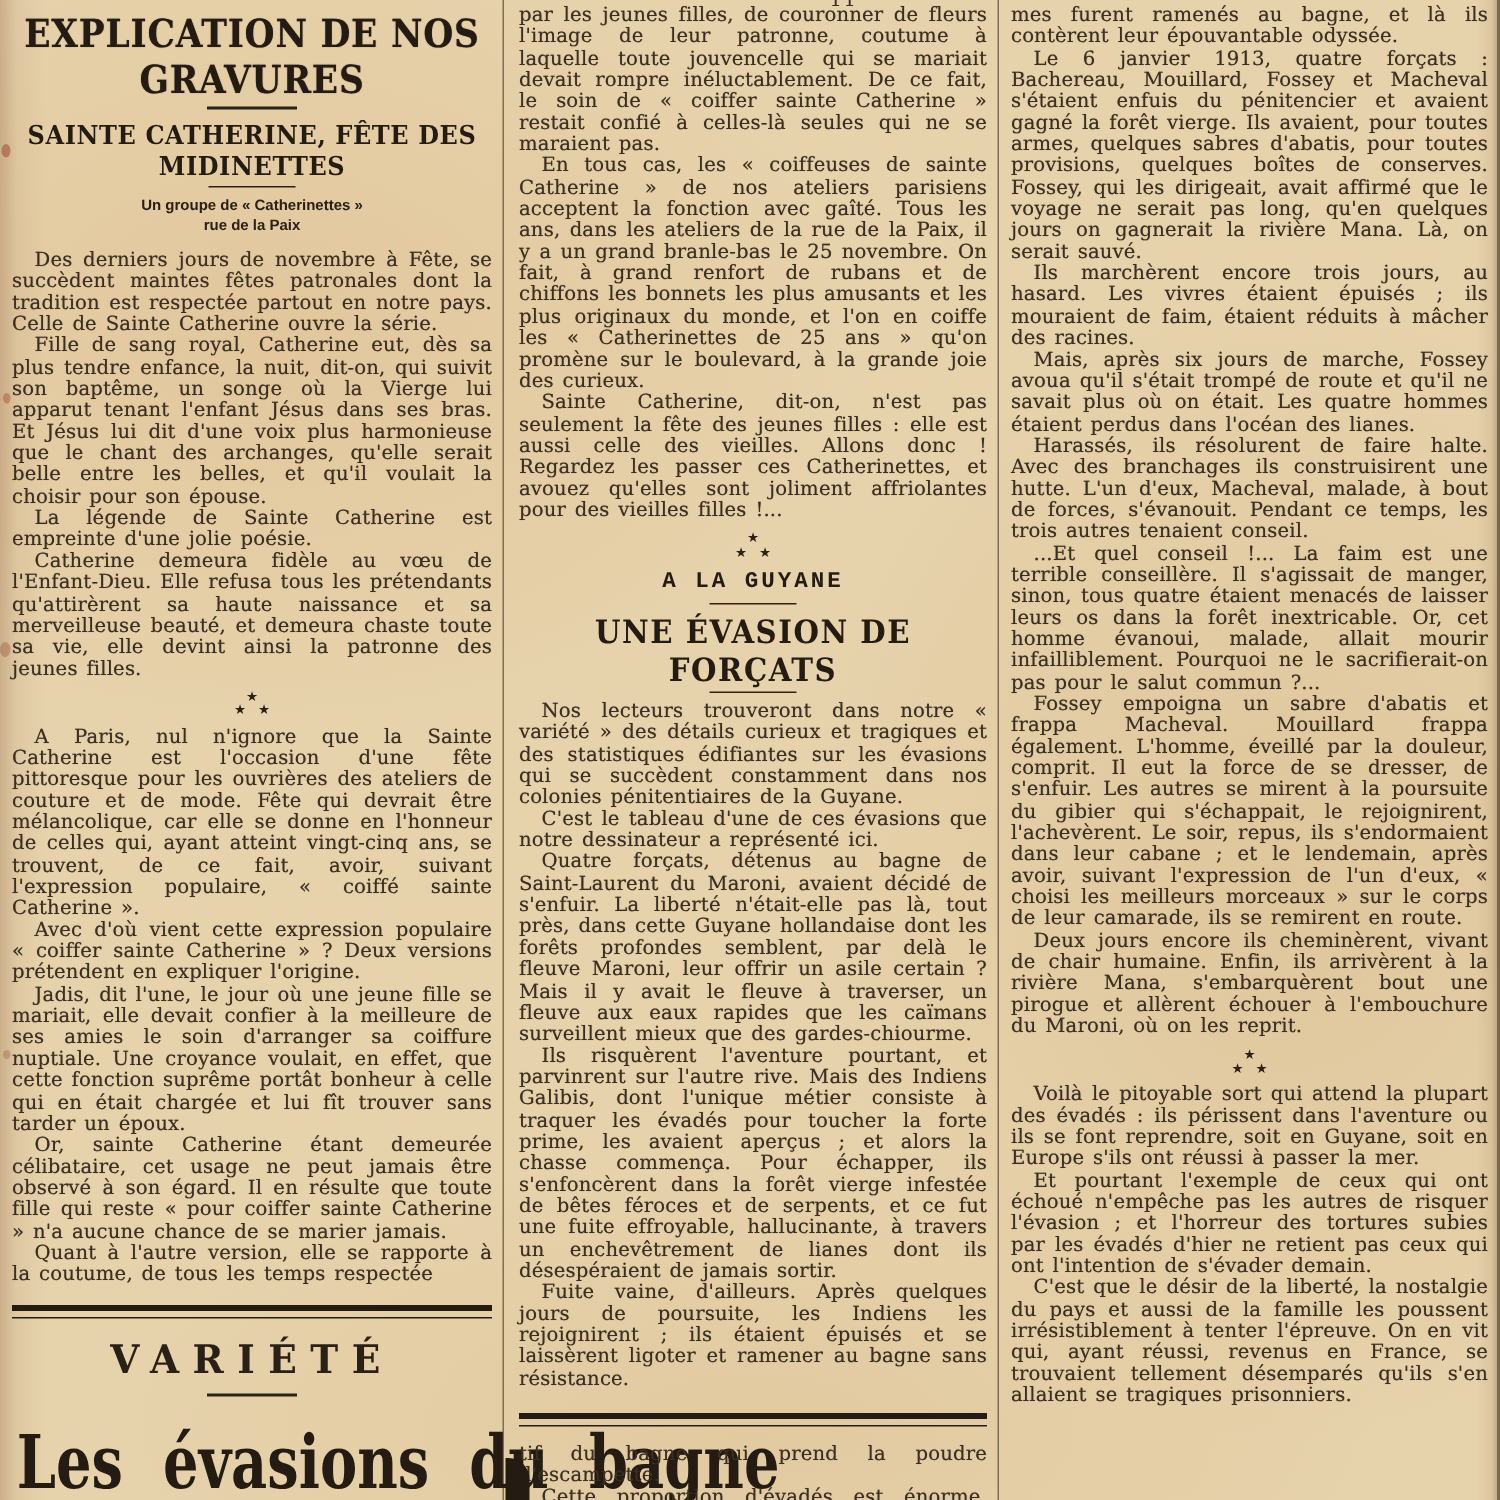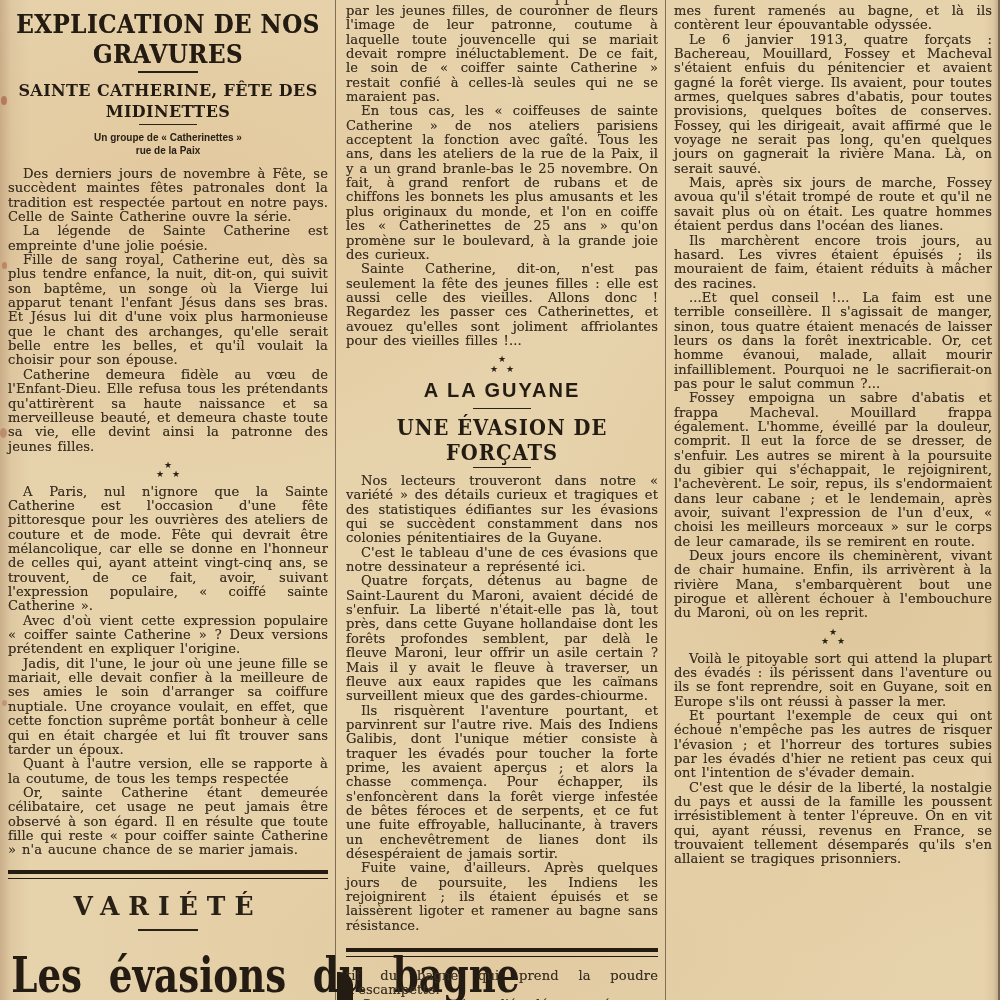--- a/index.html
+++ b/index.html
@@ -70,22 +70,22 @@
     margin: 4px 0 10px;
     font-family: "Liberation Sans", sans-serif;
     font-size: 10px;
     font-weight: bold;
     text-align: center;
     line-height: 1.3;
     color: #2a2116;
   }
   .h-guyane {
     margin: 6px 0 0;
-    font-family: Liberation Sans, sans-serif;
-    font-size: 20px;
+    font-family: Liberation Mono, monospace;
+    font-size: 15px;
     font-weight: bold;
     text-align: center;
     letter-spacing: 2px;
     color: #241c12;
   }
   .h-evasion {
     margin: 4px 0 0;
     font-size: 19.5px;
     font-weight: bold;
     text-align: center;
@@ -166,37 +166,37 @@
     <h1 class="h-explication">EXPLICATION DE NOS GRAVURES</h1>
     <hr class="rule-sm">
     <h2 class="h-sainte">SAINTE CATHERINE, FÊTE DES MIDINETTES</h2>
     <hr class="rule-xs">
     <div class="h-groupe">
       <div>Un groupe de « Catherinettes »</div>
       <div>rue de la Paix</div>
     </div>
 
     <p class="body-text">Des derniers jours de novembre à Fête, se succèdent maintes fêtes patronales dont la tradition est respectée partout en notre pays. Celle de Sainte Catherine ouvre la série.</p>
+    <p class="body-text">Fille de sang royal, Catherine eut, dès sa plus tendre enfance, la nuit, dit-on, qui suivit son baptême, un songe où la Vierge lui apparut tenant l'enfant Jésus dans ses bras. Et Jésus lui dit d'une voix plus harmonieuse que le chant des archanges, qu'elle serait belle entre les belles, et qu'il voulait la choisir pour son épouse.</p>
     <p class="body-text">La légende de Sainte Catherine est empreinte d'une jolie poésie.</p>
-    <p class="body-text">Fille de sang royal, Catherine eut, dès sa plus tendre enfance, la nuit, dit-on, qui suivit son baptême, un songe où la Vierge lui apparut tenant l'enfant Jésus dans ses bras. Et Jésus lui dit d'une voix plus harmonieuse que le chant des archanges, qu'elle serait belle entre les belles, et qu'il voulait la choisir pour son épouse.</p>
     <p class="body-text">Catherine demeura fidèle au vœu de l'Enfant-Dieu. Elle refusa tous les prétendants qu'attirèrent sa haute naissance et sa merveilleuse beauté, et demeura chaste toute sa vie, elle devint ainsi la patronne des jeunes filles.</p>
 
     <div class="asterism">
       <span>★</span>
       <span class="star-row">
           <span>★</span>
           <span>★</span>
         </span>
     </div>
 
     <p class="body-text">A Paris, nul n'ignore que la Sainte Catherine est l'occasion d'une fête pittoresque pour les ouvrières des ateliers de couture et de mode. Fête qui devrait être mélancolique, car elle se donne en l'honneur de celles qui, ayant atteint vingt-cinq ans, se trouvent, de ce fait, avoir, suivant l'expression populaire, « coiffé sainte Catherine ».</p>
     <p class="body-text">Avec d'où vient cette expression populaire « coiffer sainte Catherine » ? Deux versions prétendent en expliquer l'origine.</p>
     <p class="body-text">Jadis, dit l'une, le jour où une jeune fille se mariait, elle devait confier à la meilleure de ses amies le soin d'arranger sa coiffure nuptiale. Une croyance voulait, en effet, que cette fonction suprême portât bonheur à celle qui en était chargée et lui fît trouver sans tarder un époux.</p>
+    <p class="body-text">Or, sainte Catherine étant demeurée célibataire, cet usage ne peut jamais être observé à son égard. Il en résulte que toute fille qui reste « pour coiffer sainte Catherine » n'a aucune chance de se marier jamais.</p>
     <p class="body-text">Quant à l'autre version, elle se rapporte à la coutume, de tous les temps respectée</p>
-    <p class="body-text">Or, sainte Catherine étant demeurée célibataire, cet usage ne peut jamais être observé à son égard. Il en résulte que toute fille qui reste « pour coiffer sainte Catherine » n'a aucune chance de se marier jamais.</p>
 
     <div class="thick-rule"></div>
 
     <div class="variete">VARIÉTÉ</div>
     <hr class="rule-sm">
     <div class="bagne-headline">Les évasions du bagne</div>
   </div>
 
   <div class="col col-mid">
     <div class="spacer-sm"></div>
@@ -228,22 +228,23 @@
     <p class="body-text noindent">tif du bagne qui prend la poudre d'escampette.</p>
     <p class="body-text">Cette proportion d'évadés est énorme. Elle démontre combien la surveillance est insuffisante. Et que serait-ce, si les condi-</p>
   </div>
 
   <div class="illu-fragment"></div>
 
   <div class="col col-right">
     <div class="spacer-sm"></div>
     <p class="body-text noindent">mes furent ramenés au bagne, et là ils contèrent leur épouvantable odyssée.</p>
     <p class="body-text">Le 6 janvier 1913, quatre forçats : Bachereau, Mouillard, Fossey et Macheval s'étaient enfuis du pénitencier et avaient gagné la forêt vierge. Ils avaient, pour toutes armes, quelques sabres d'abatis, pour toutes provisions, quelques boîtes de conserves. Fossey, qui les dirigeait, avait affirmé que le voyage ne serait pas long, qu'en quelques jours on gagnerait la rivière Mana. Là, on serait sauvé.</p>
+    <p class="body-text">Ils marchèrent encore trois jours, au hasard. Les vivres étaient épuisés ; ils mouraient de faim, étaient réduits à mâcher des racines.</p>
     <p class="body-text">Mais, après six jours de marche, Fossey avoua qu'il s'était trompé de route et qu'il ne savait plus où on était. Les quatre hommes étaient perdus dans l'océan des lianes.</p>
-    <p class="body-text">Ils marchèrent encore trois jours, au hasard. Les vivres étaient épuisés ; ils mouraient de faim, étaient réduits à mâcher des racines.</p>
+    <p class="body-text">Harassés, ils résolurent de faire halte. Avec des branchages ils construisirent une hutte. L'un d'eux, Macheval, malade, à bout de forces, s'évanouit. Pendant ce temps, les trois autres tenaient conseil.</p>
     <p class="body-text">...Et quel conseil !... La faim est une terrible conseillère. Il s'agissait de manger, sinon, tous quatre étaient menacés de laisser leurs os dans la forêt inextricable. Or, cet homme évanoui, malade, allait mourir infailliblement. Pourquoi ne le sacrifierait-on pas pour le salut commun ?...</p>
     <p class="body-text">Fossey empoigna un sabre d'abatis et frappa Macheval. Mouillard frappa également. L'homme, éveillé par la douleur, comprit. Il eut la force de se dresser, de s'enfuir. Les autres se mirent à la poursuite du gibier qui s'échappait, le rejoignirent, l'achevèrent. Le soir, repus, ils s'endormaient dans leur cabane ; et le lendemain, après avoir, suivant l'expression de l'un d'eux, « choisi les meilleurs morceaux » sur le corps de leur camarade, ils se remirent en route.</p>
     <p class="body-text">Deux jours encore ils cheminèrent, vivant de chair humaine. Enfin, ils arrivèrent à la rivière Mana, s'embarquèrent bout une pirogue et allèrent échouer à l'embouchure du Maroni, où on les reprit.</p>
 
     <div class="asterism">
       <span>★</span>
       <span class="star-row">
           <span>★</span>
           <span>★</span>
         </span>

